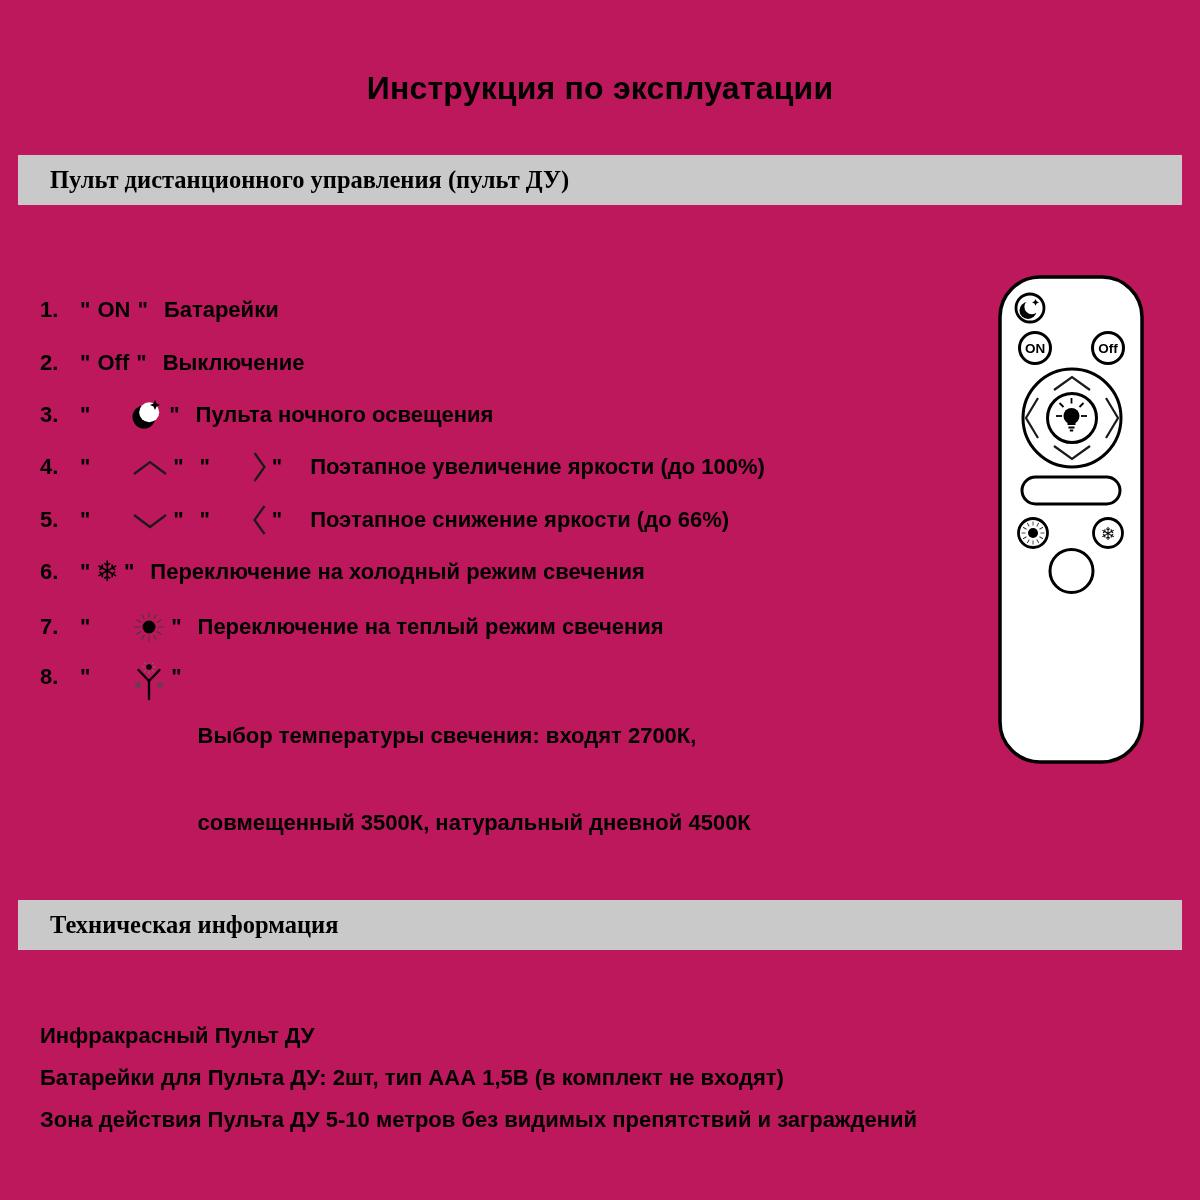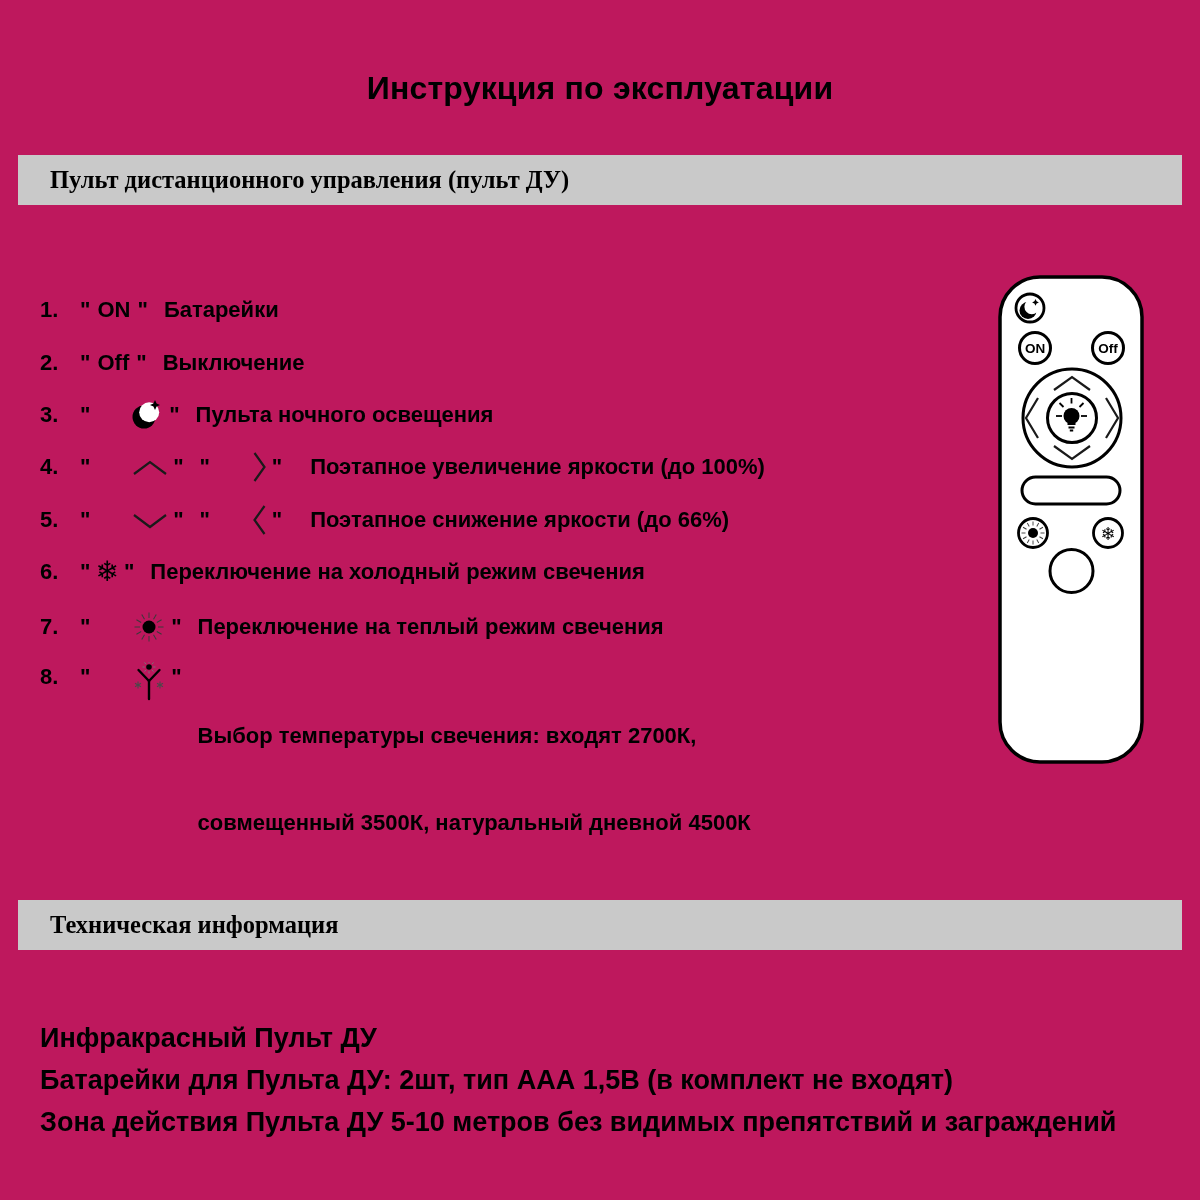--- a/index.html
+++ b/index.html
@@ -31,21 +31,21 @@
   .icon{display:inline-block;line-height:0;}
   .glyph{
     font-family:"DejaVu Sans",sans-serif;font-weight:400;font-size:28px;
     line-height:1;padding:0 1px;
   }
   .row8{align-items:flex-start;height:auto;}
   .row8 .num,.row8 .q{line-height:38px;}
   .row8 .icon{margin-top:4px;}
   .lbl-block{margin-left:12px;line-height:29px;padding-top:5px;}
   .tech-line{
-    position:absolute;left:40px;font-size:27px;font-weight:700;white-space:pre;
+    position:absolute;left:40px;font-size:22px;font-weight:700;white-space:pre;
   }
   .remote-wrap{position:absolute;left:995px;top:272px;width:152px;height:497px;}
   svg{display:block;}
   .row svg{display:inline-block;}
 </style>
 </head>
 <body>
 
 <div class="page">
 

